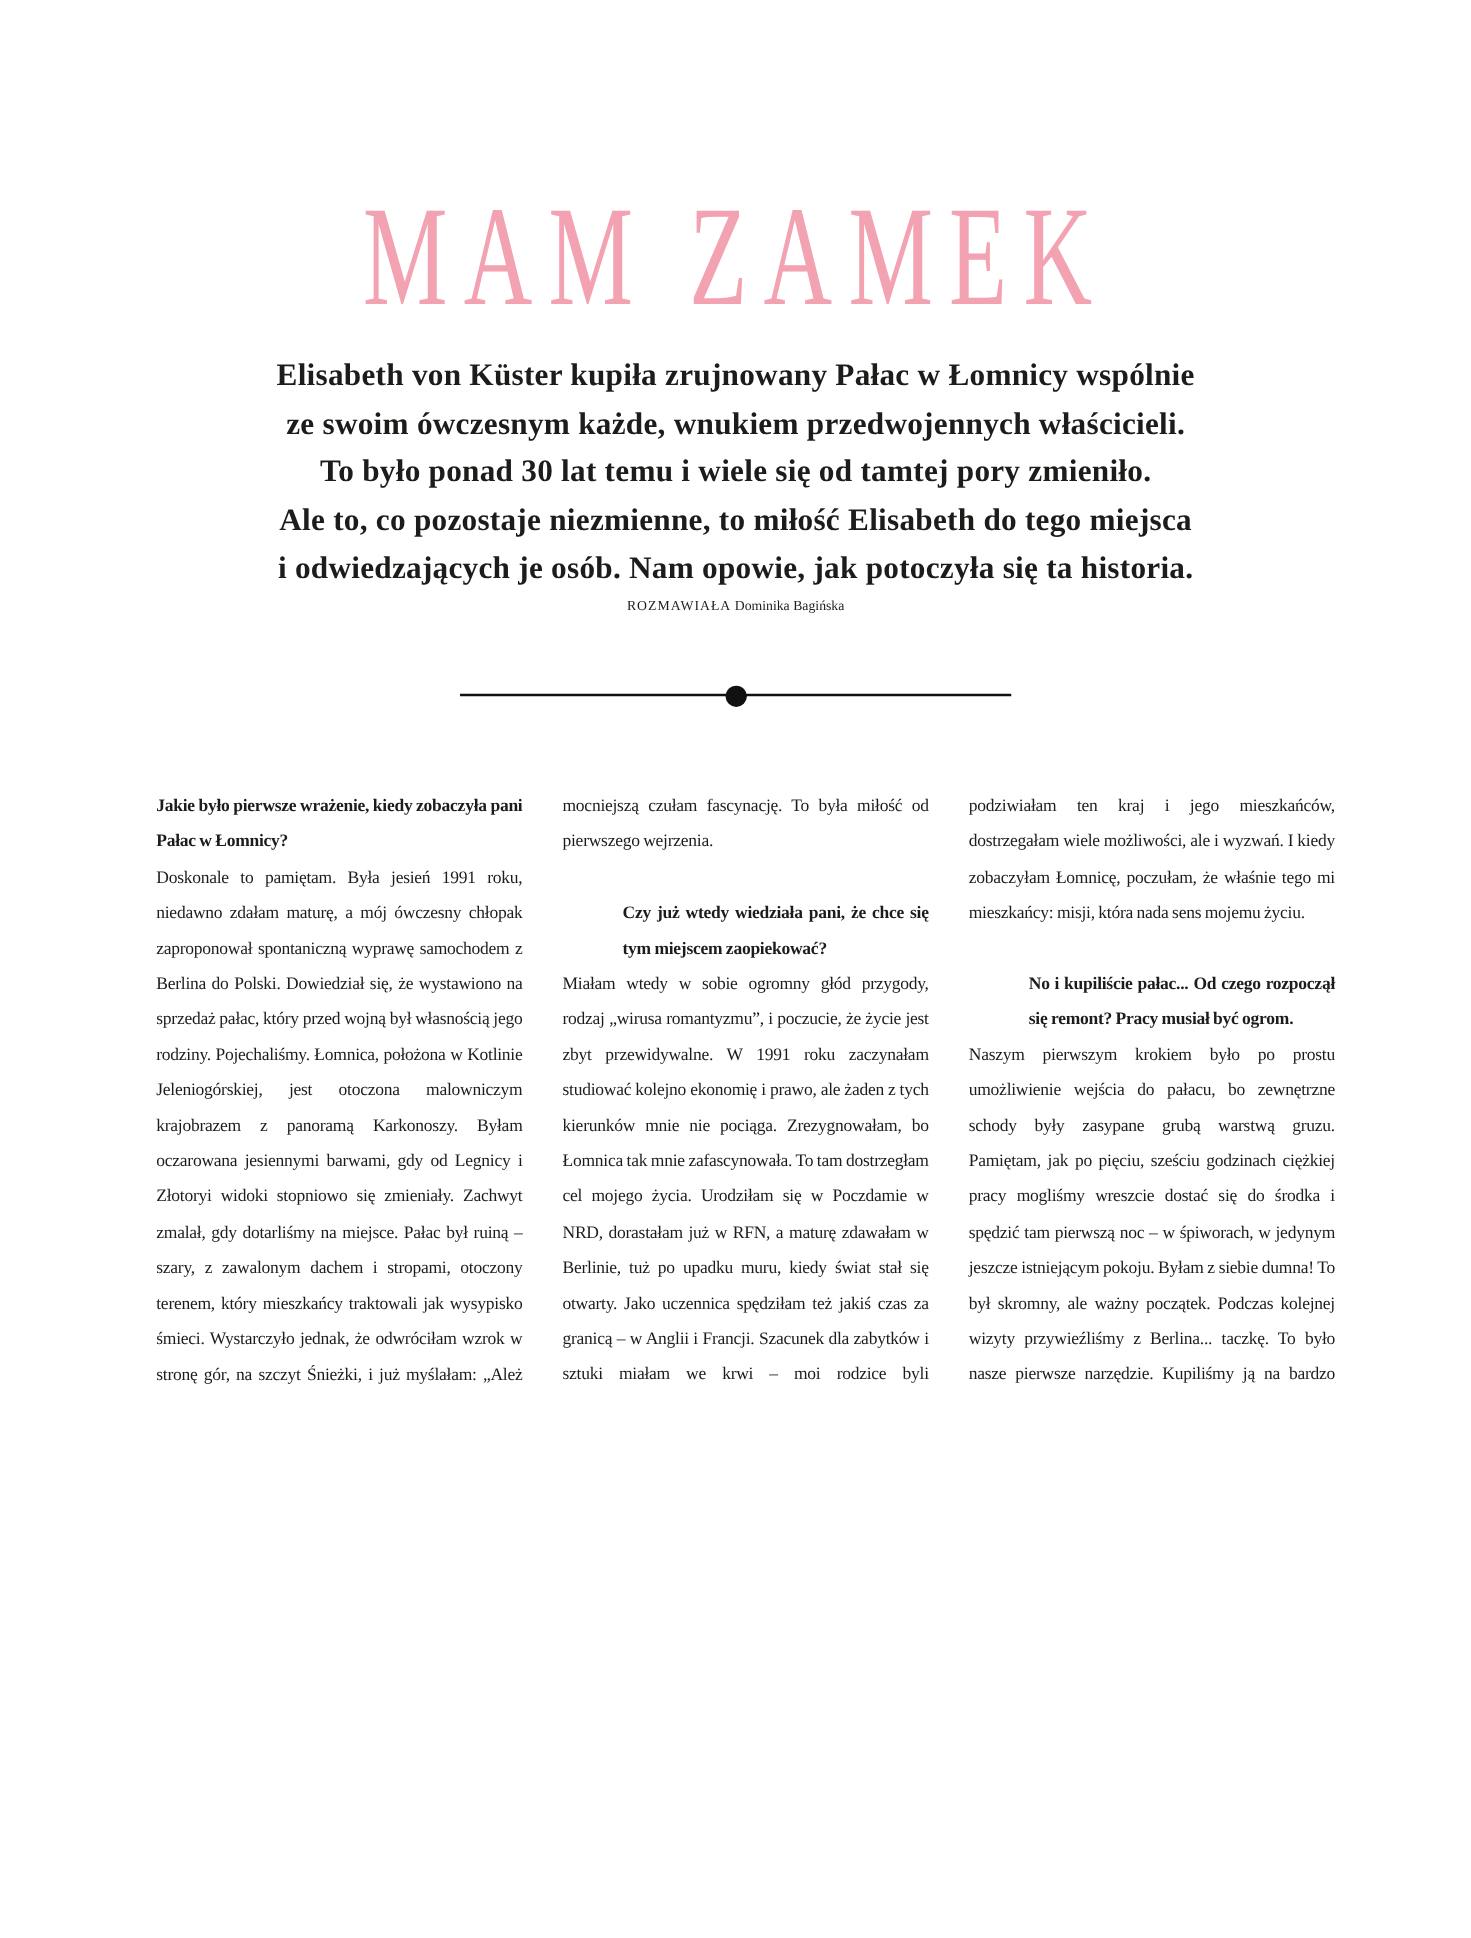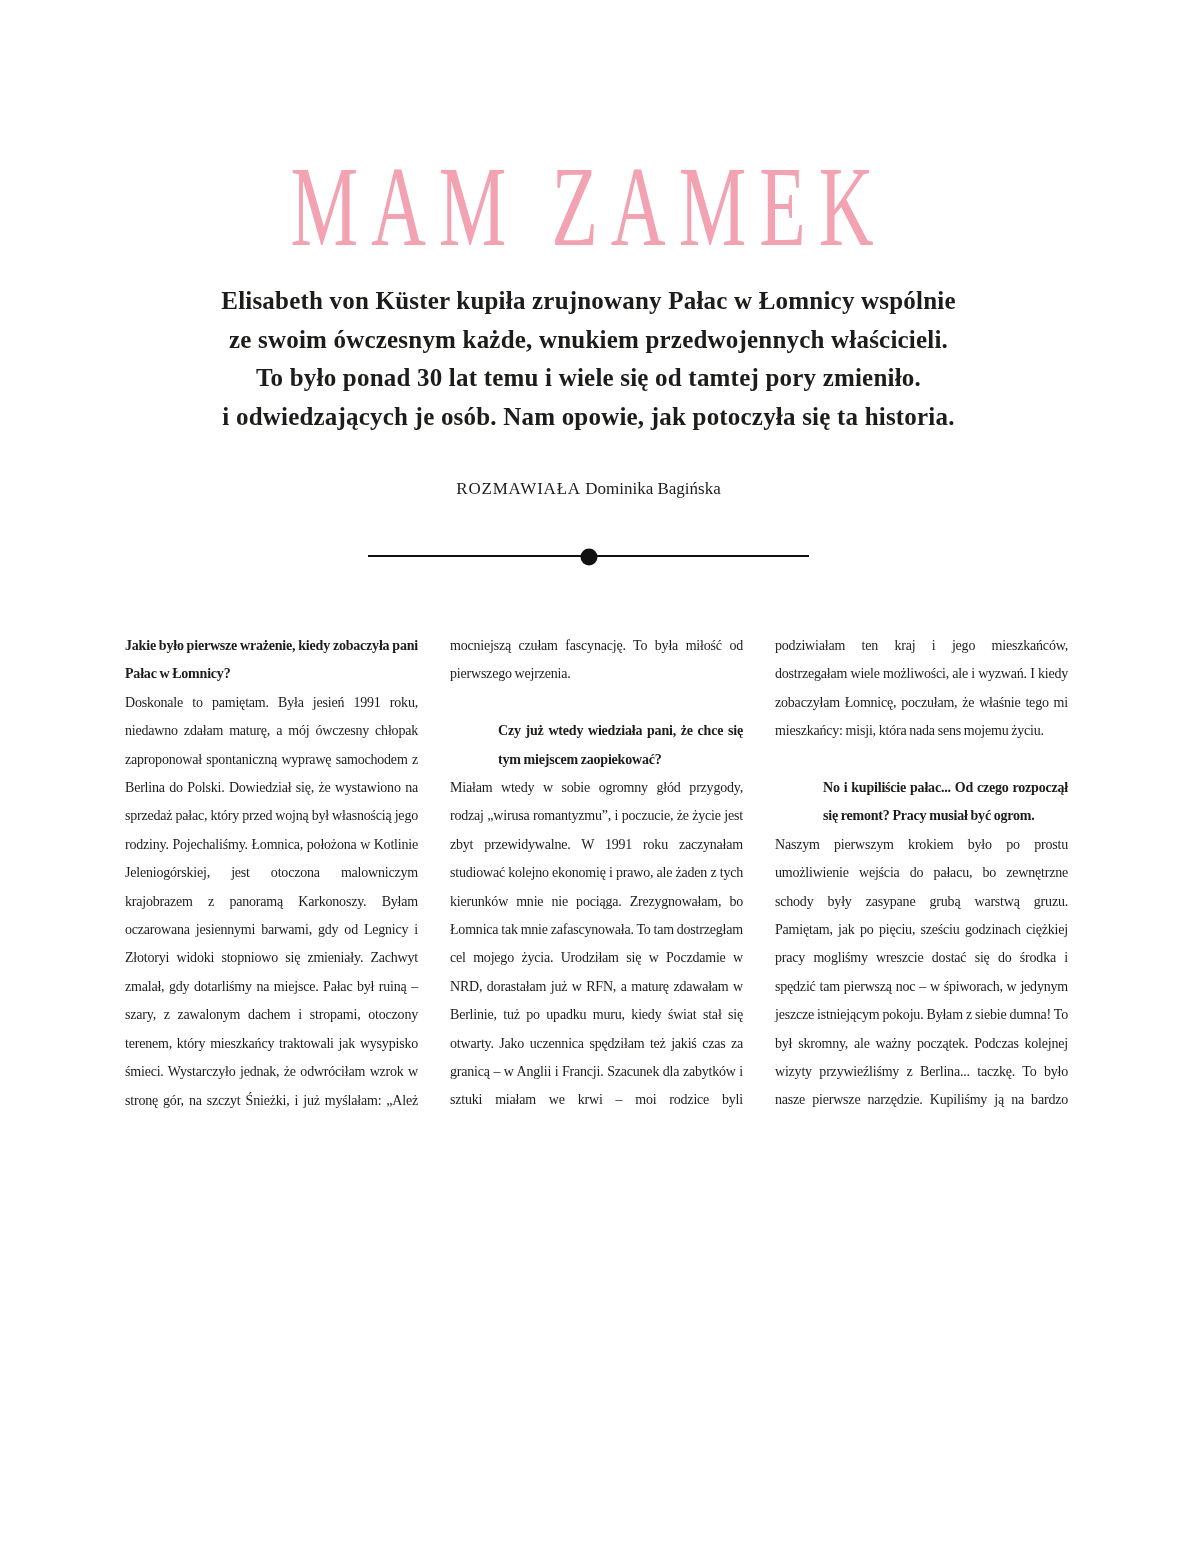--- a/index.html
+++ b/index.html
@@ -19,21 +19,21 @@
     color:var(--title-pink,#f2a2b1);
     transform:scaleY(1.5);transform-origin:center;
   }
   .intro{
     position:absolute;top:282px;left:112px;width:953px;
     text-align:center;font-weight:bold;font-size:25px;line-height:38.5px;
     letter-spacing:0.2px;
   }
   .byline{
     position:absolute;top:479px;left:112px;width:953px;
-    text-align:center;font-size:17px;
+    text-align:center;font-size:11px;
   }
   .byline-label{letter-spacing:0.8px;}
   
   .divider{position:absolute;top:548px;left:368px;width:441px;height:17px;}
   .divider-line{position:absolute;left:0;right:0;top:7px;border-top:2px solid #111;}
   .divider-dot{
     position:absolute;left:50%;top:50%;transform:translate(-50%,-50%);
     width:17px;height:17px;border-radius:50%;background:#111;
   }
   
@@ -76,20 +76,21 @@
 <div class="page">
 
   <div class="title-wrap">
     <h1 class="title">MAM ZAMEK</h1>
   </div>
 
   <div class="intro">
     <div>Elisabeth von Küster kupiła zrujnowany Pałac w Łomnicy wspólnie</div>
     <div>ze swoim ówczesnym każde, wnukiem przedwojennych właścicieli.</div>
     <div>To było ponad 30 lat temu i wiele się od tamtej pory zmieniło.</div>
+    <div>Ale to, co pozostaje niezmienne, to miłość Elisabeth do tego miejsca</div>
     <div>i odwiedzających je osób. Nam opowie, jak potoczyła się ta historia.</div>
   </div>
 
   <div class="byline">
     <span class="byline-label">ROZMAWIAŁA</span>
     <span class="byline-name">Dominika Bagińska</span>
   </div>
 
   <div class="divider">
     <span class="divider-line"></span>

